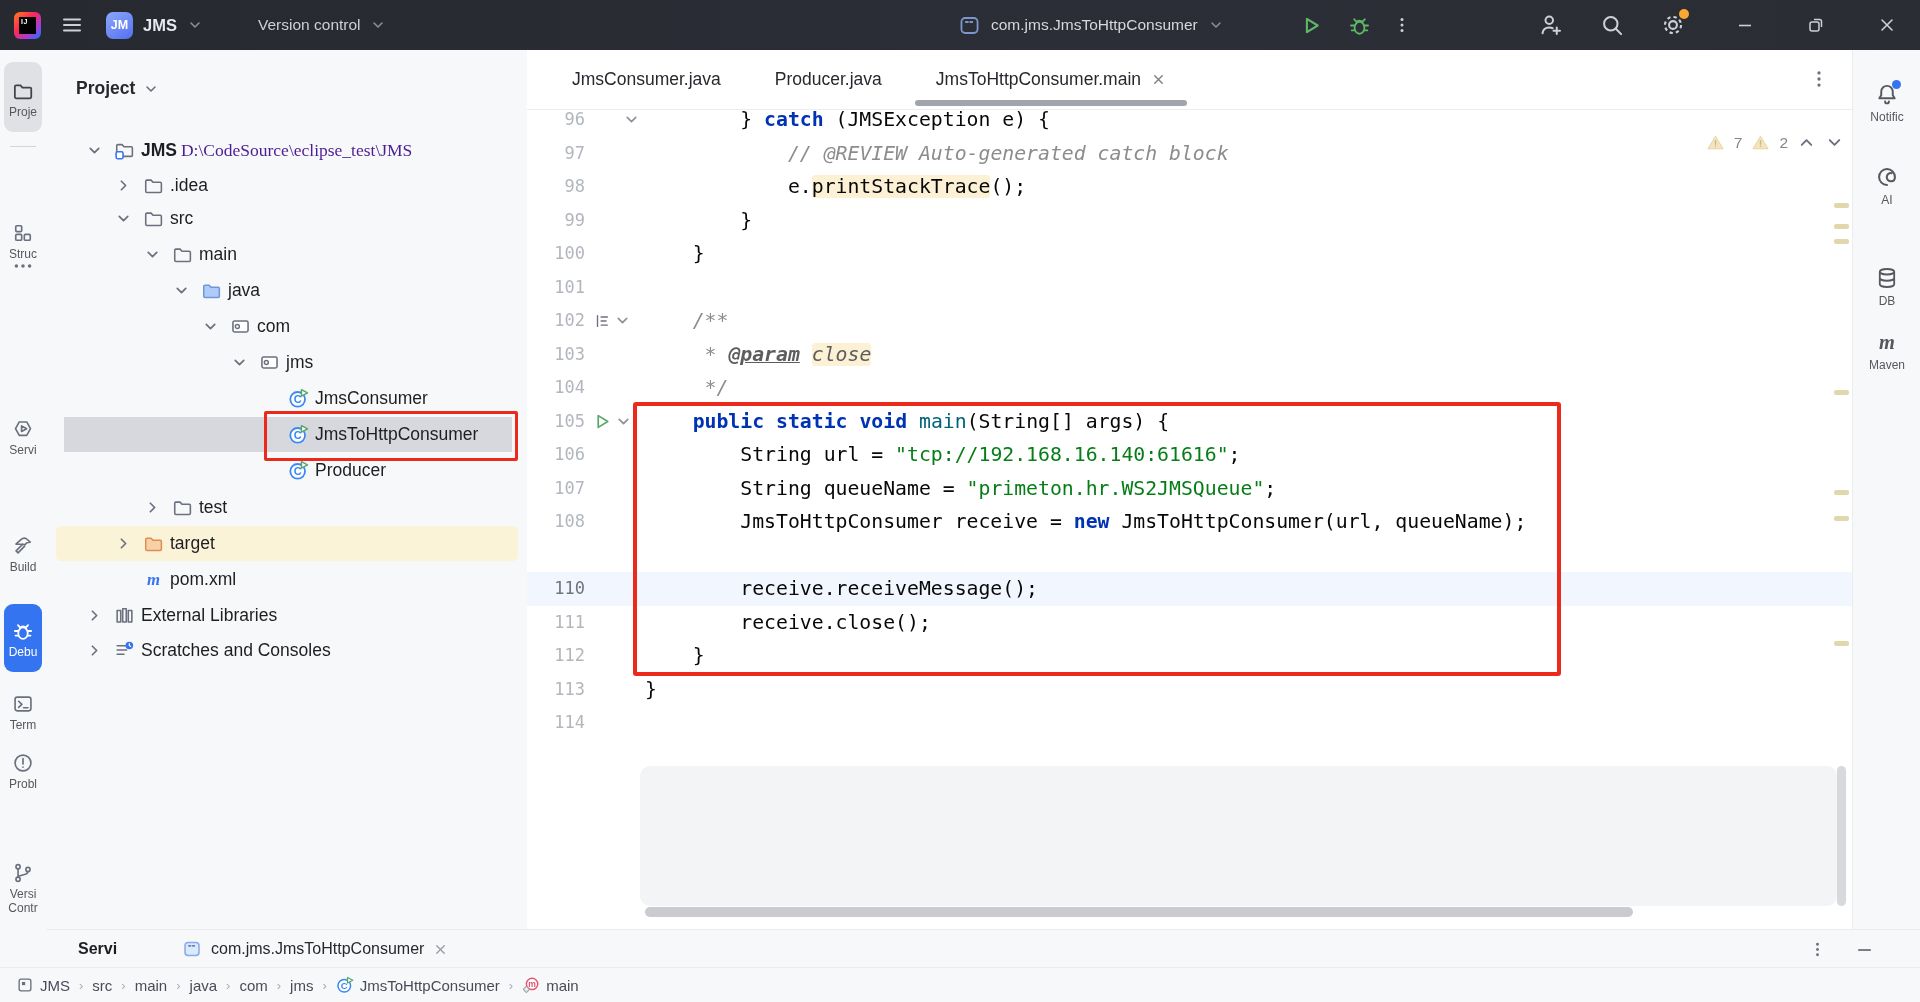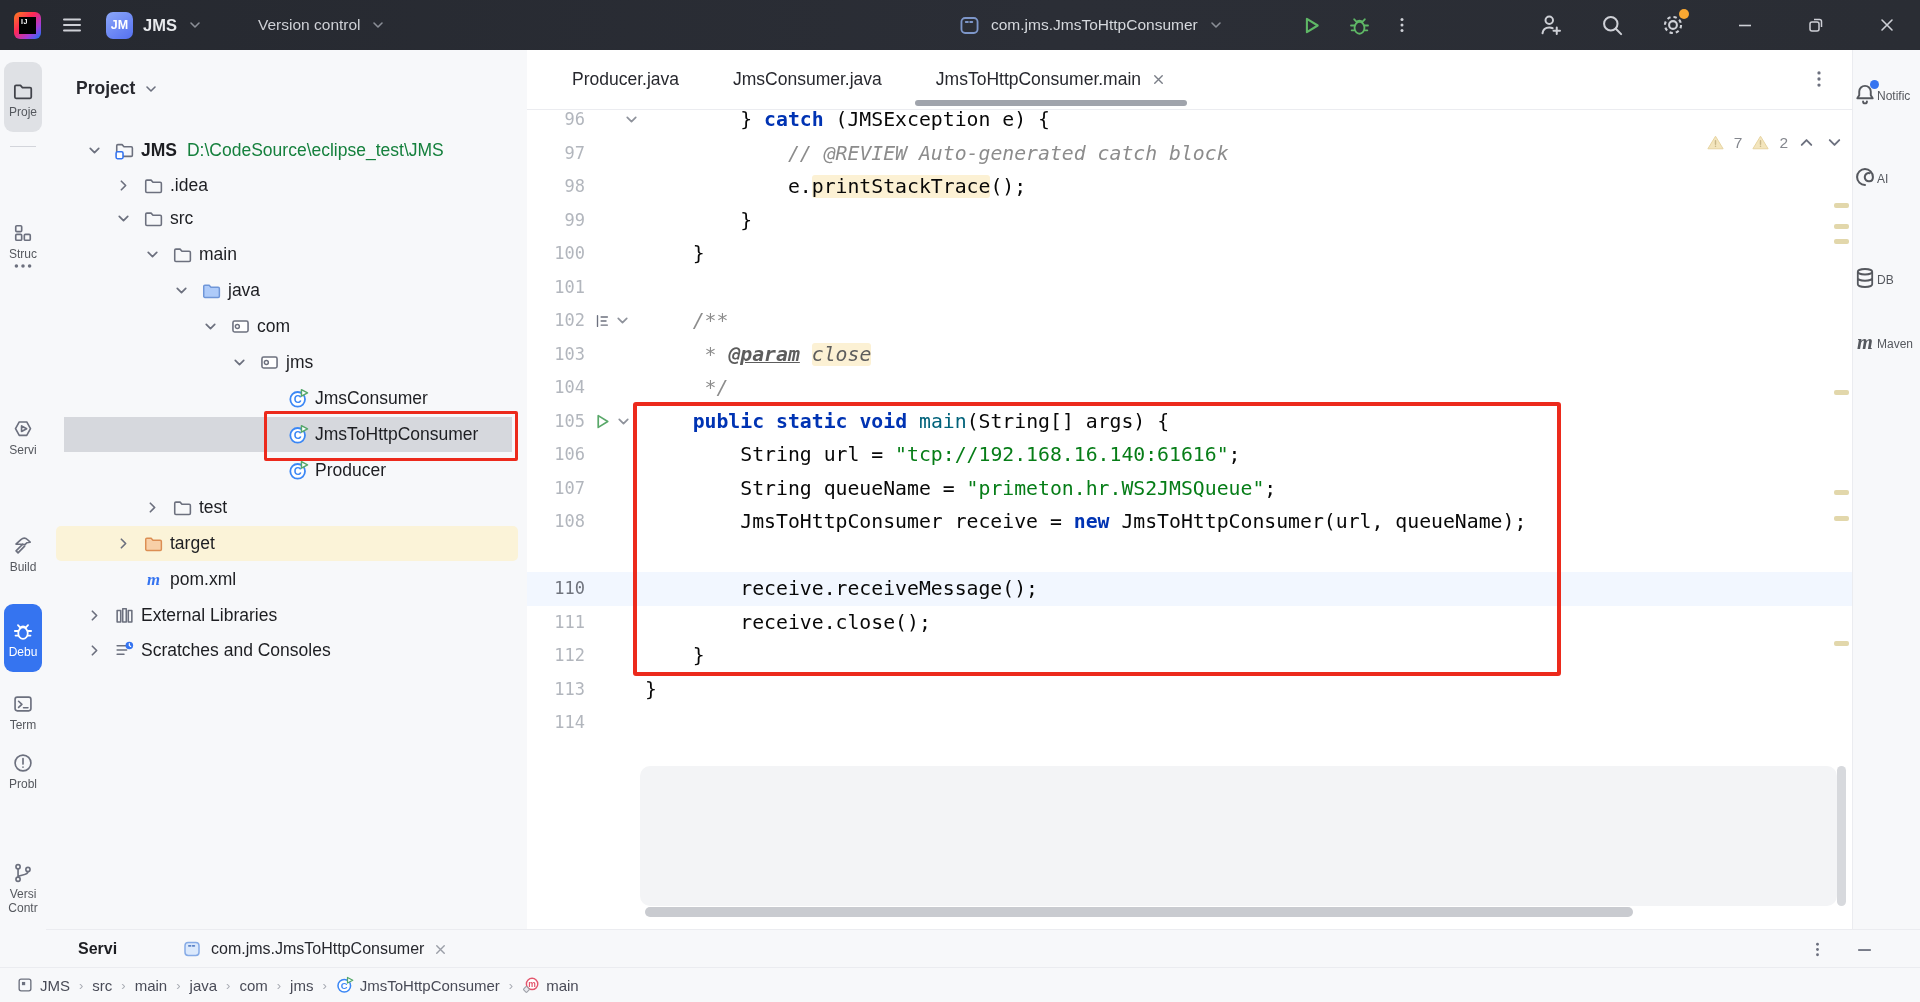--- a/index.html
+++ b/index.html
@@ -38,21 +38,21 @@
   #proj-header{position:absolute;left:30px;top:28px;display:flex;align-items:center;gap:8px;}
   #proj-header .ttl{font-size:17.5px;font-weight:bold;color:#27282e;}
   .trow{position:absolute;left:0;width:481px;height:35px;}
   .trow .rowbg{position:absolute;top:0;height:35px;border-radius:5px;}
   .trow.sel .rowbg{left:18px;width:448px;background:#d6d8dd;border-radius:0;}
   .trow.hl .rowbg{left:10px;width:462px;background:#fbf3d8;}
   .t-chev{position:absolute;top:9px;width:17px;height:17px;color:#6c707e;}
   .t-icon{position:absolute;top:7px;width:21px;height:21px;}
   .t-label{position:absolute;top:0;height:35px;display:flex;align-items:center;font-size:17.5px;color:#1d1e22;white-space:nowrap;}
   .t-label b{font-weight:bold;}
-  .t-path{color:#15803d;margin-left:10px;font-weight:400;}
+  .t-path{color:#4c1d95;margin-left:4px;font-weight:400;font-family:Liberation Serif, serif;}
   #tree-annotation{border:3px solid #ec2a1c;border-radius:2px;pointer-events:none;}
 
   
   #editor{left:527px;top:50px;width:1325px;height:879px;background:#fff;overflow:hidden;}
   #tabbar{position:absolute;left:0;top:0;width:1325px;height:60px;background:#fff;border-bottom:1px solid #ebecf0;display:flex;align-items:stretch;padding-left:18px;box-sizing:border-box;}
   .tab{position:relative;display:flex;align-items:center;padding:0 27px;font-size:17.5px;color:#27282e;gap:10px;white-space:nowrap;}
   .tab.active::after{content:"";position:absolute;left:6px;right:6px;bottom:3px;height:6px;border-radius:3px;background:#a0a4ac;}
   .tab-close{width:15px;height:15px;color:#7a7e87;}
   #editor-kebab{position:absolute;right:22px;top:18px;width:22px;height:22px;color:#6c707e;}
   #inspections{position:absolute;top:83px;right:8px;display:flex;align-items:center;gap:9px;}
@@ -77,21 +77,21 @@
   .ctext .m{color:#00627a;}
   .ctext .hl{background:#fcf1d4;border-radius:3px;}
   #code-annotation{position:absolute;left:106px;top:352px;width:920px;height:266px;border:4px solid #ec2a1c;border-radius:3px;pointer-events:none;}
   #bottom-gray{position:absolute;left:113px;top:716px;width:1197px;height:140px;background:#f3f4f6;border-radius:10px;}
   #hscroll{position:absolute;left:118px;top:857px;width:988px;height:10px;border-radius:5px;background:#c9cbd0;}
   #vscroll{position:absolute;left:1310px;top:716px;width:9px;height:140px;border-radius:5px;background:#d7d9dd;}
   .mark{position:absolute;left:1307px;width:15px;height:5px;border-radius:2px;background:#e2d7ab;}
 
   
   #rightbar{left:1852px;top:50px;width:68px;height:879px;background:#f7f8fa;border-left:1px solid #ebecf0;}
-  .rb-item{position:absolute;left:0;width:68px;display:flex;flex-direction:row;align-items:center;}
+  .rb-item{position:absolute;left:0;width:68px;display:flex;flex-direction:column;align-items:center;}
   .rb-label{font-size:12px;color:#55585e;margin-top:4px;}
 
   
   #debugpanel{left:46px;top:929px;width:1874px;height:38px;background:#f7f8fa;border-top:1px solid #ebecf0;box-sizing:border-box;}
   #debugpanel .ttl{position:absolute;left:32px;top:0;height:38px;display:flex;align-items:center;font-size:16px;font-weight:bold;color:#1d1e22;}
   #debug-tab{position:absolute;left:136px;top:0;height:38px;display:flex;align-items:center;gap:9px;font-size:16px;color:#27282e;}
   #debug-right{position:absolute;right:46px;top:0;height:38px;display:flex;align-items:center;gap:28px;color:#6c707e;}
 
   
   #statusbar{left:0;top:967px;width:1920px;height:35px;background:#f7f8fa;border-top:1px solid #ebecf0;box-sizing:border-box;}
@@ -479,24 +479,24 @@
             </svg></span>
           <span class="t-label" style="left:95px">Scratches and Consoles</span>
         </div>
       </div>
     <div id="tree-annotation" class="abs" style="left:218px;top:361px;width:248px;height:44px;"></div>
   </div>
 
   <div id="editor" class="abs">
     <div id="tabbar">
         <div class="tab">
+          <span>JmsConsumer.java</span>
+        </div>
+        <div class="tab">
           <span>Producer.java</span>
-        </div>
-        <div class="tab">
-          <span>JmsConsumer.java</span>
         </div>
         <div class="tab active">
           <span>JmsToHttpConsumer.main</span>
           <span class="icon tab-close">
             <svg viewBox="0 0 16 16">
               <path d="M4 4l8 8M12 4l-8 8" stroke="currentColor" stroke-width="1.5" stroke-linecap="round" fill="none"></path>
             </svg>
           </span>
         </div>
       </div>

